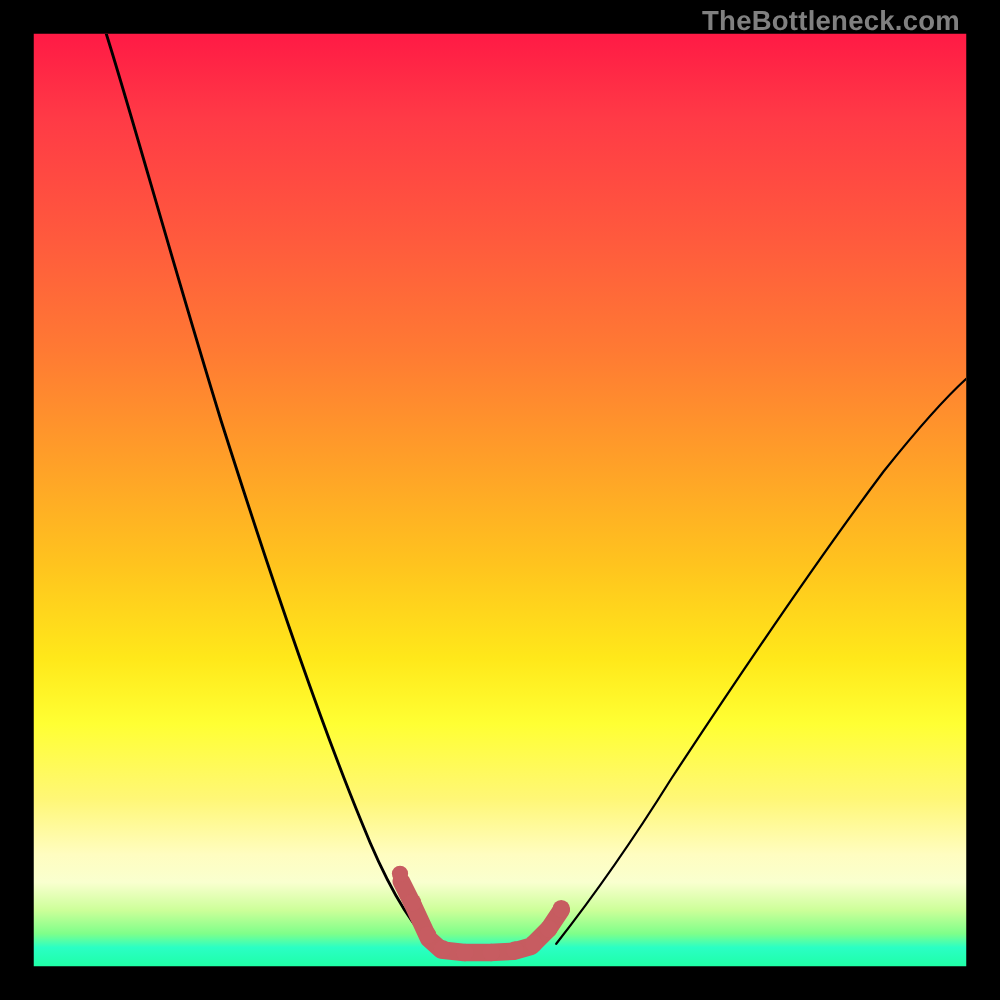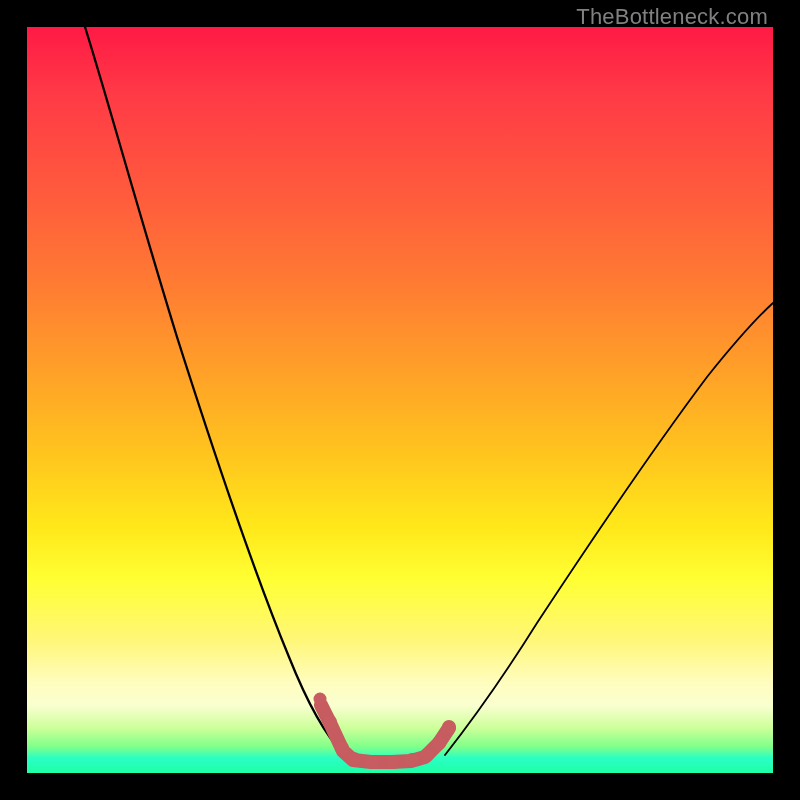--- a/index.html
+++ b/index.html
@@ -42,21 +42,21 @@
       #1fffa7 100%
     );
     overflow: hidden;
   }
   .watermark {
     position: absolute;
     top: 4px;
     right: 32px;
     color: #808080;
     font-size: 22px;
-    font-weight: 400;
+    font-weight: 700;
     letter-spacing: 0.2px;
     user-select: none;
   }
   svg.curves {
     position: absolute;
     left: 0;
     top: 0;
     width: 746px;
     height: 746px;
   }

